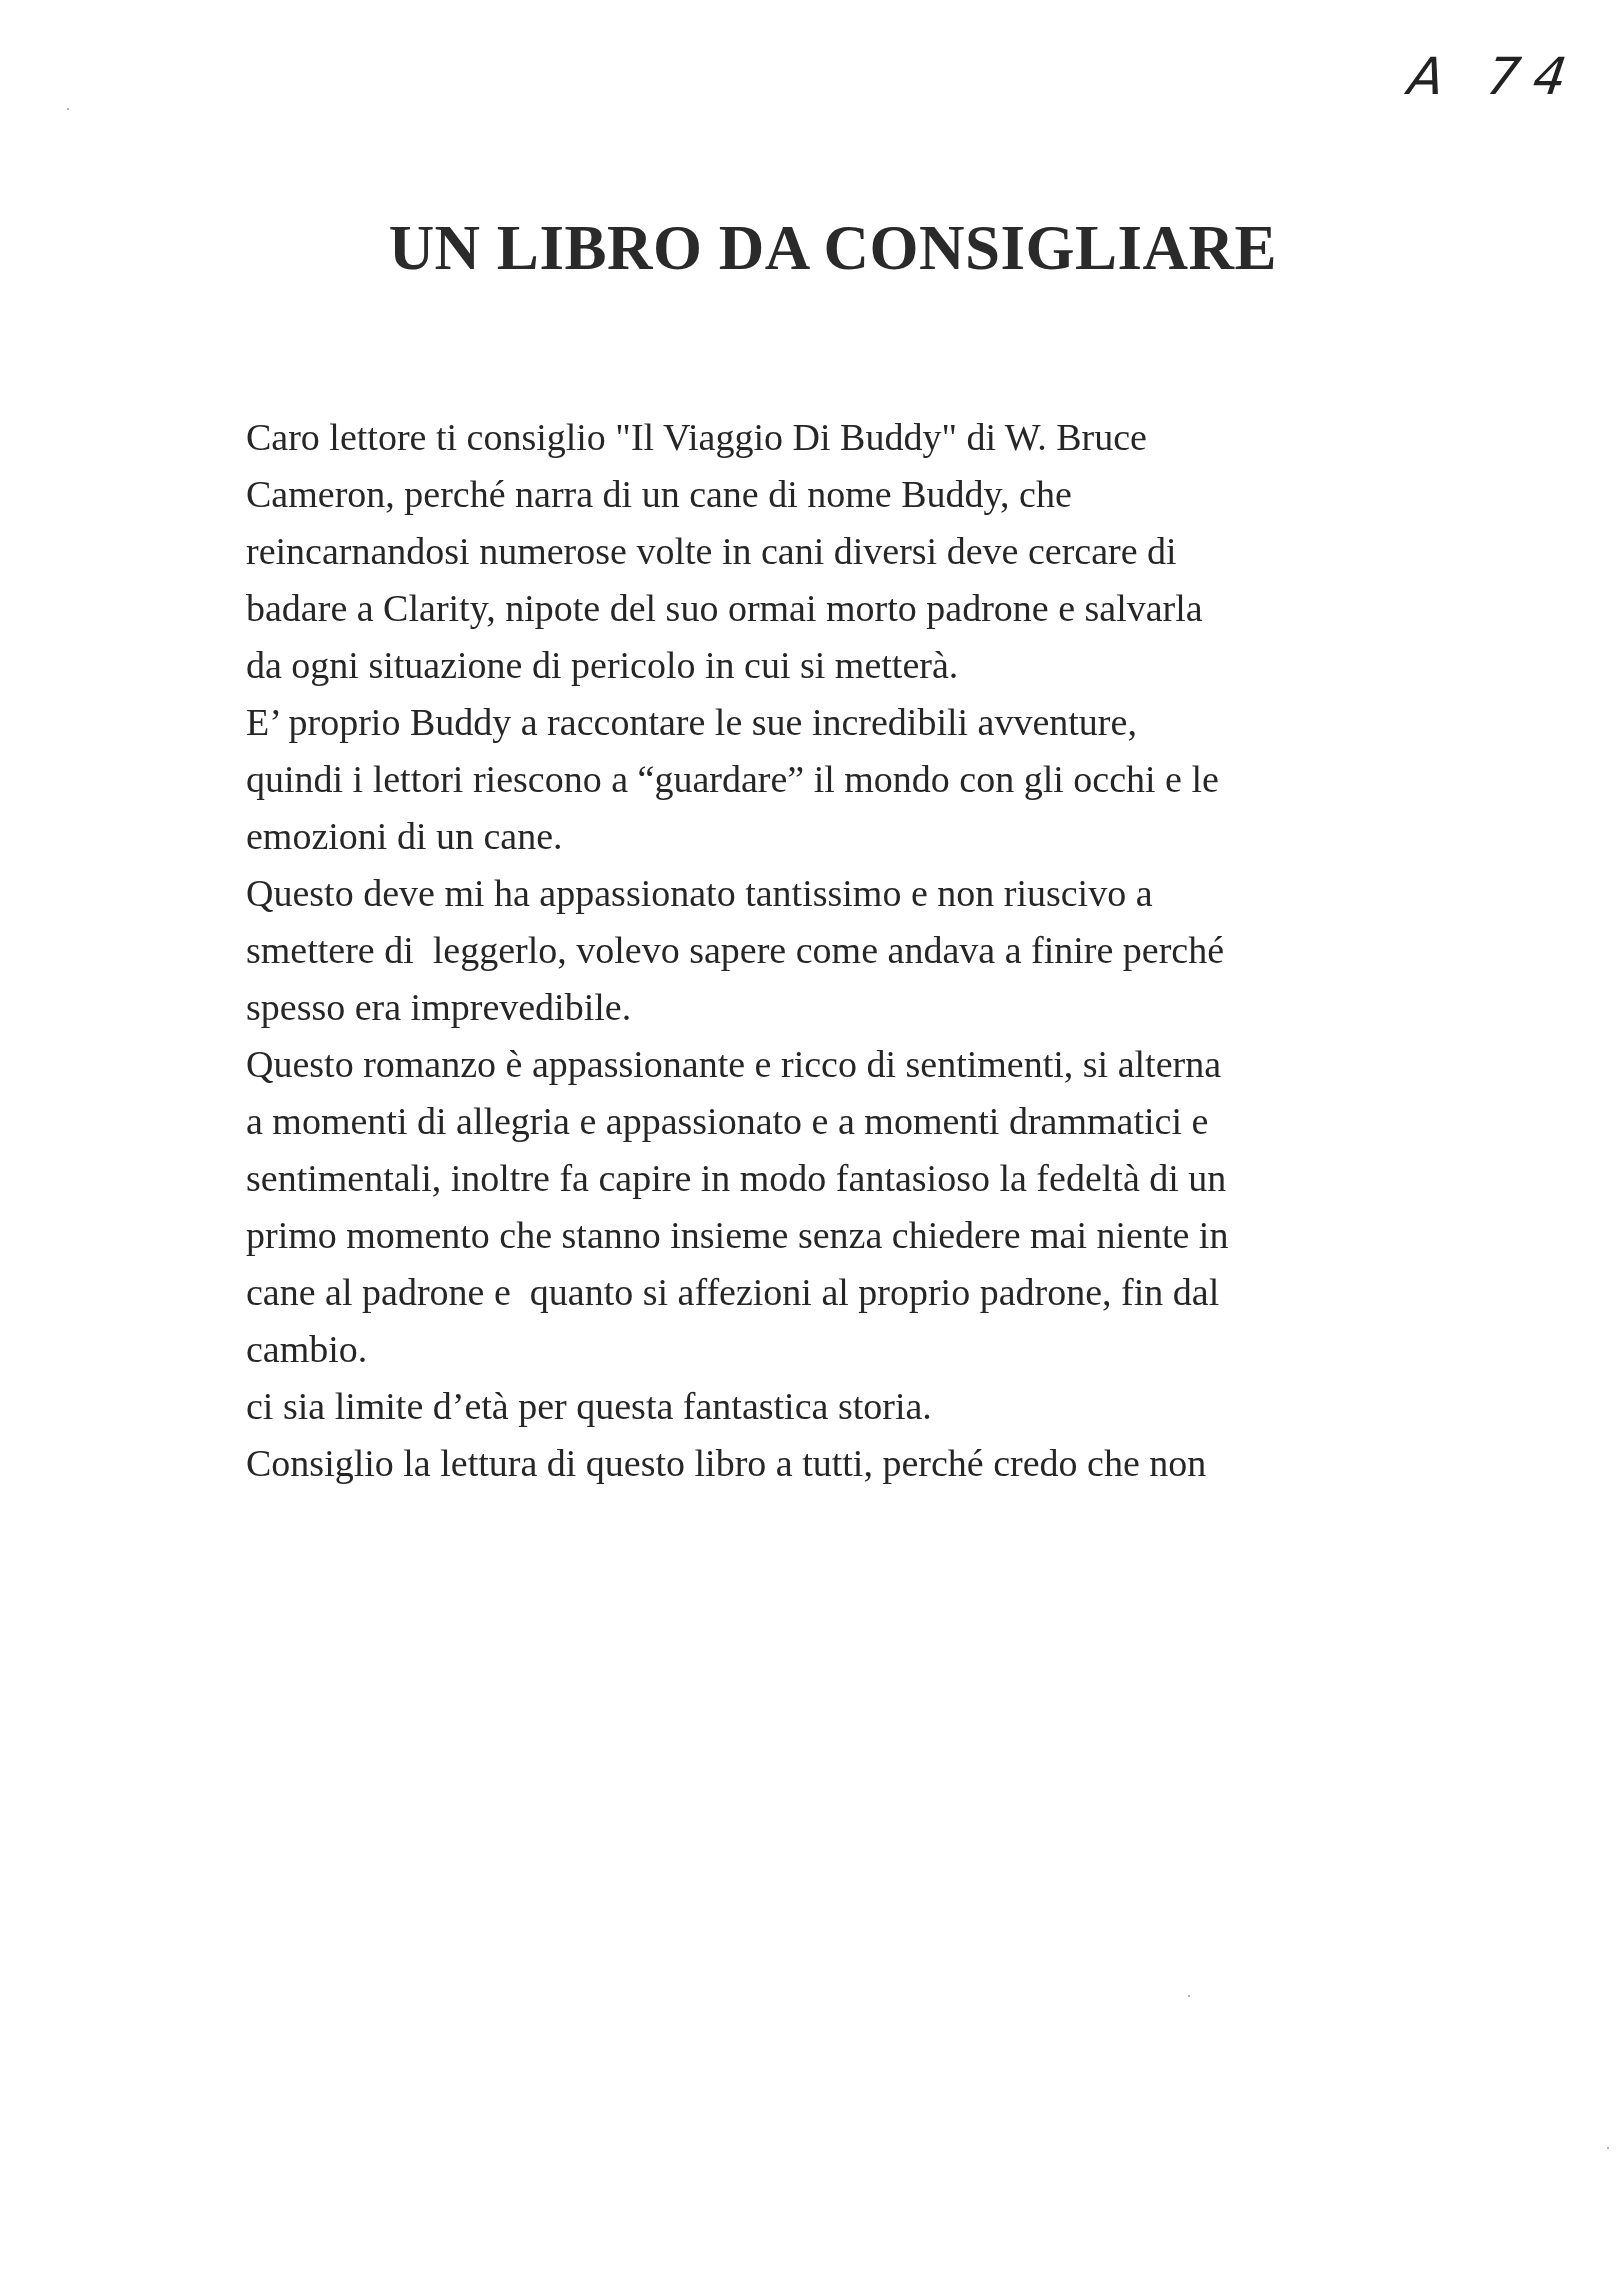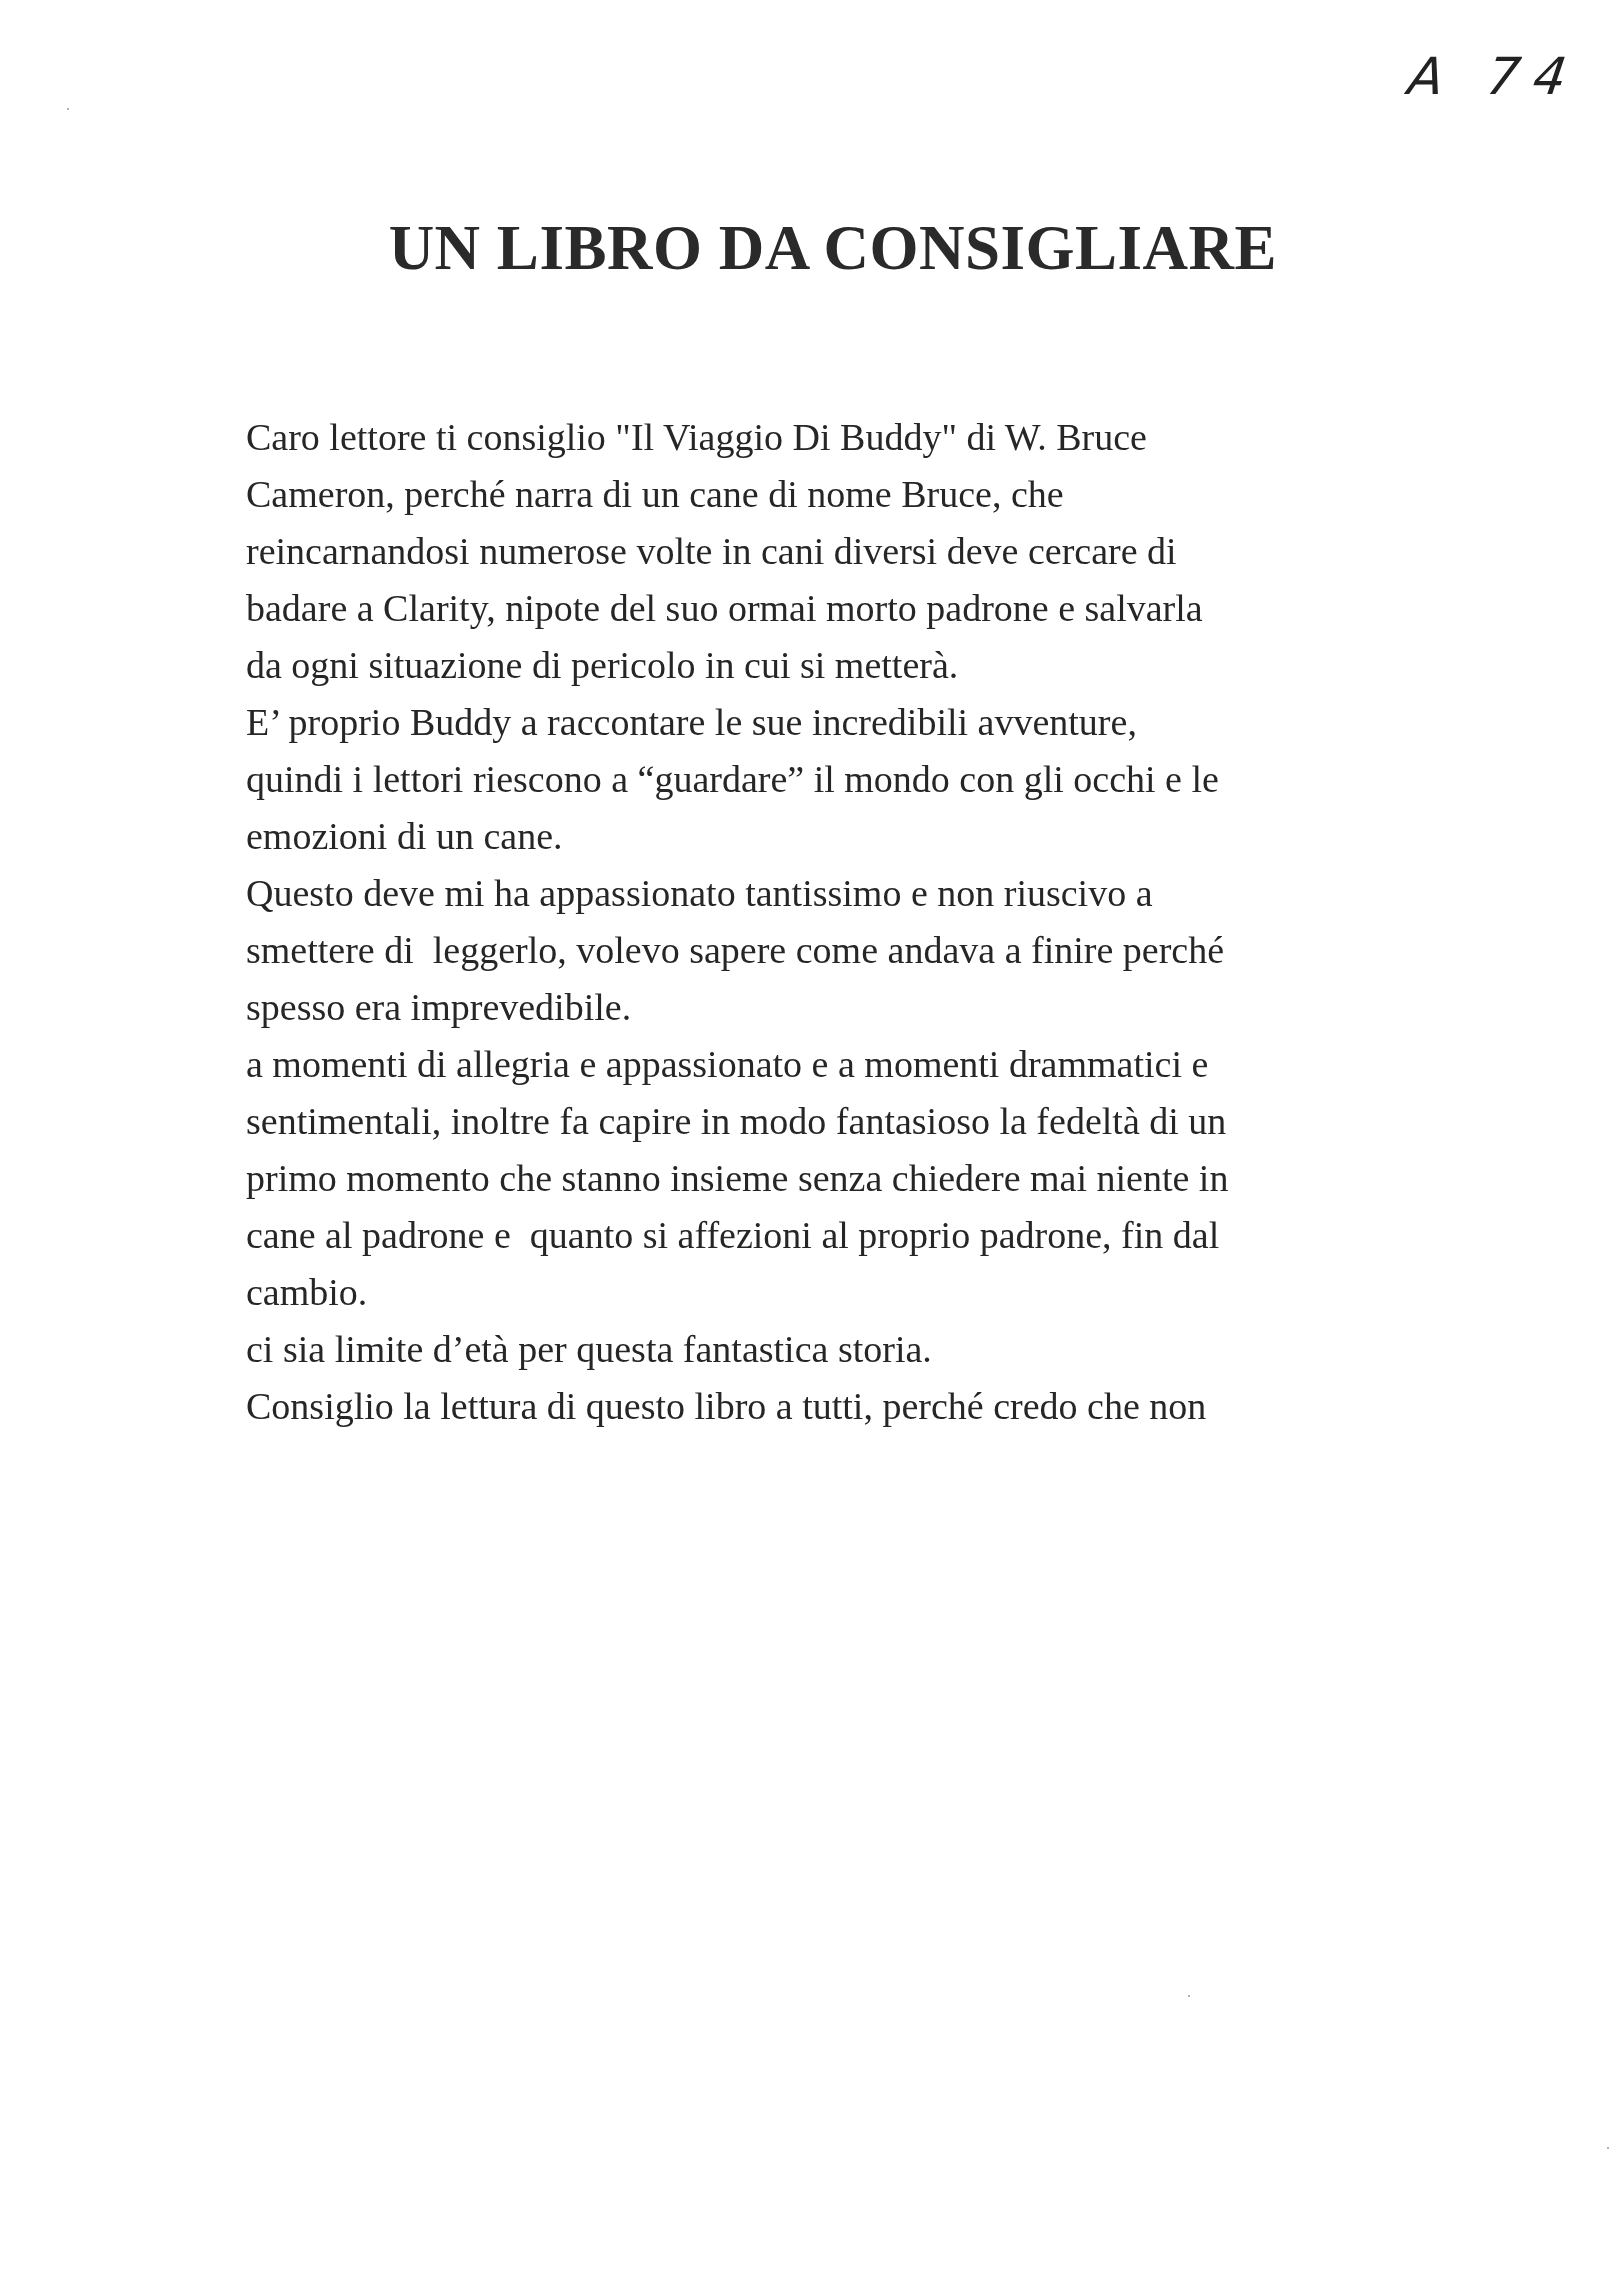--- a/index.html
+++ b/index.html
@@ -64,30 +64,31 @@
   </style>
 </head>
 <body>
 
 <div class="page-number">A 74</div>
 
 <h1 class="title">UN LIBRO DA CONSIGLIARE</h1>
 
 <div class="body-text">
   <span class="line">Caro lettore ti consiglio "Il Viaggio Di Buddy" di W. Bruce</span>
-  <span class="line">Cameron, perché narra di un cane di nome Bruce, che</span>
+  <span class="line">Cameron, perché narra di un cane di nome Buddy, che</span>
   <span class="line">reincarnandosi numerose volte in cani diversi deve cercare di</span>
   <span class="line">badare a Clarity, nipote del suo ormai morto padrone e salvarla</span>
   <span class="line">da ogni situazione di pericolo in cui si metterà.</span>
   <span class="line">E’ proprio Buddy a raccontare le sue incredibili avventure,</span>
   <span class="line">quindi i lettori riescono a “guardare” il mondo con gli occhi e le</span>
   <span class="line">emozioni di un cane.</span>
   <span class="line">Questo deve mi ha appassionato tantissimo e non riuscivo a</span>
   <span class="line">smettere di  leggerlo, volevo sapere come andava a finire perché</span>
   <span class="line">spesso era imprevedibile.</span>
+  <span class="line">Questo romanzo è appassionante e ricco di sentimenti, si alterna</span>
   <span class="line">a momenti di allegria e appassionato e a momenti drammatici e</span>
   <span class="line">sentimentali, inoltre fa capire in modo fantasioso la fedeltà di un</span>
   <span class="line">primo momento che stanno insieme senza chiedere mai niente in</span>
   <span class="line">cane al padrone e  quanto si affezioni al proprio padrone, fin dal</span>
   <span class="line">cambio.</span>
   <span class="line">ci sia limite d’età per questa fantastica storia.</span>
   <span class="line">Consiglio la lettura di questo libro a tutti, perché credo che non</span>
 </div>
 
 <div class="scan-dot" style="left:67px; top:108px;"></div>

